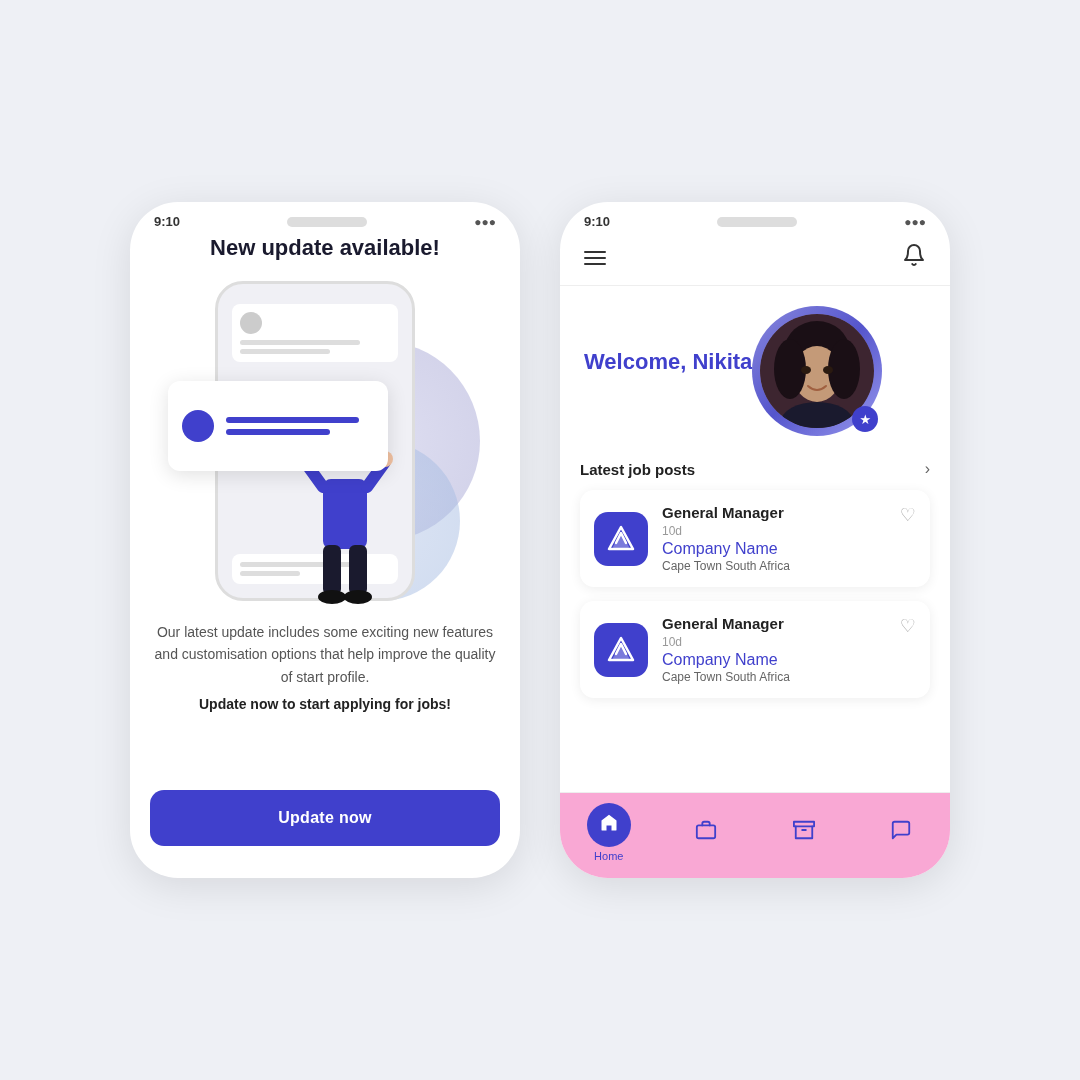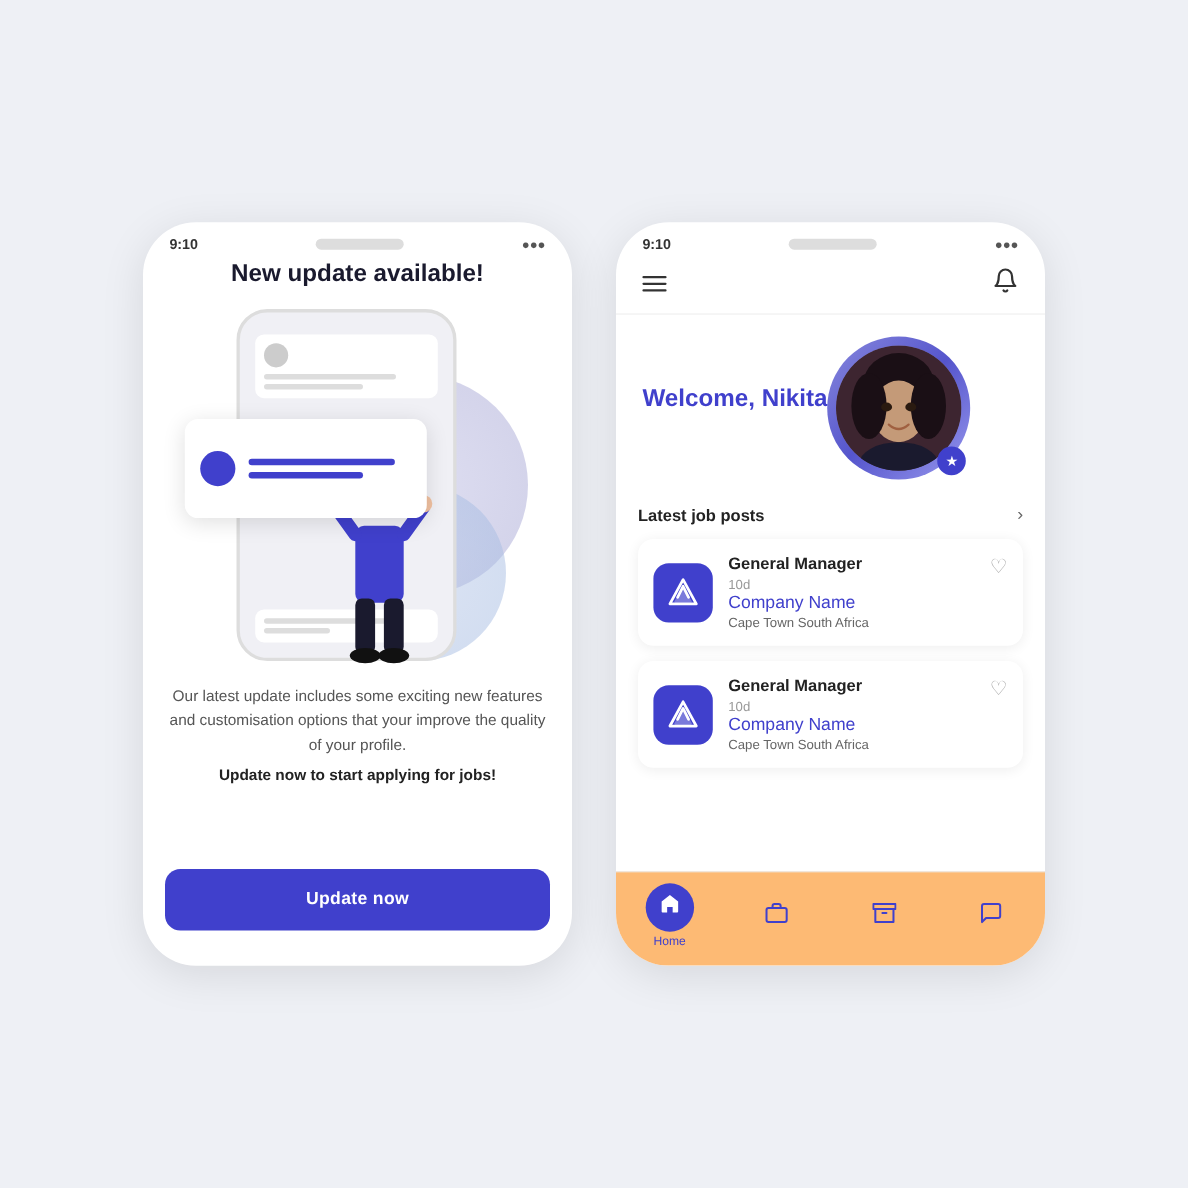--- a/index.html
+++ b/index.html
@@ -382,21 +382,21 @@
     }
 
     
     .bottom-nav {
       display: flex;
       justify-content: space-around;
       align-items: center;
       padding: 10px 0 16px;
       border-top: 1px solid #eee;
       flex-shrink: 0;
-      background: #fdba74;
+      background: #f9a8d4;
     }
     .nav-item {
       display: flex;
       flex-direction: column;
       align-items: center;
       gap: 3px;
       cursor: pointer;
     }
     .nav-icon-wrap {
       width: 44px;
@@ -480,21 +480,21 @@
 
           <rect x="28" y="138" width="18" height="50" rx="6" fill="#1a1a2e"></rect>
           <rect x="54" y="138" width="18" height="50" rx="6" fill="#1a1a2e"></rect>
 
           <ellipse cx="37" cy="190" rx="14" ry="7" fill="#111"></ellipse>
           <ellipse cx="63" cy="190" rx="14" ry="7" fill="#111"></ellipse>
         </svg>
       </div>
     </div>
 
-    <p class="update-desc">Our latest update includes some exciting new features and customisation options that your improve the quality of your profile.</p>
+    <p class="update-desc">Our latest update includes some exciting new features and customisation options that help improve the quality of start profile.</p>
     <p class="update-cta">Update now to start applying for jobs!</p>
 
     <button class="update-btn">Update now</button>
   </div>
 </div>
 
 <div class="phone">
 
   <div class="status-bar">
     <span class="time">9:10</span>

